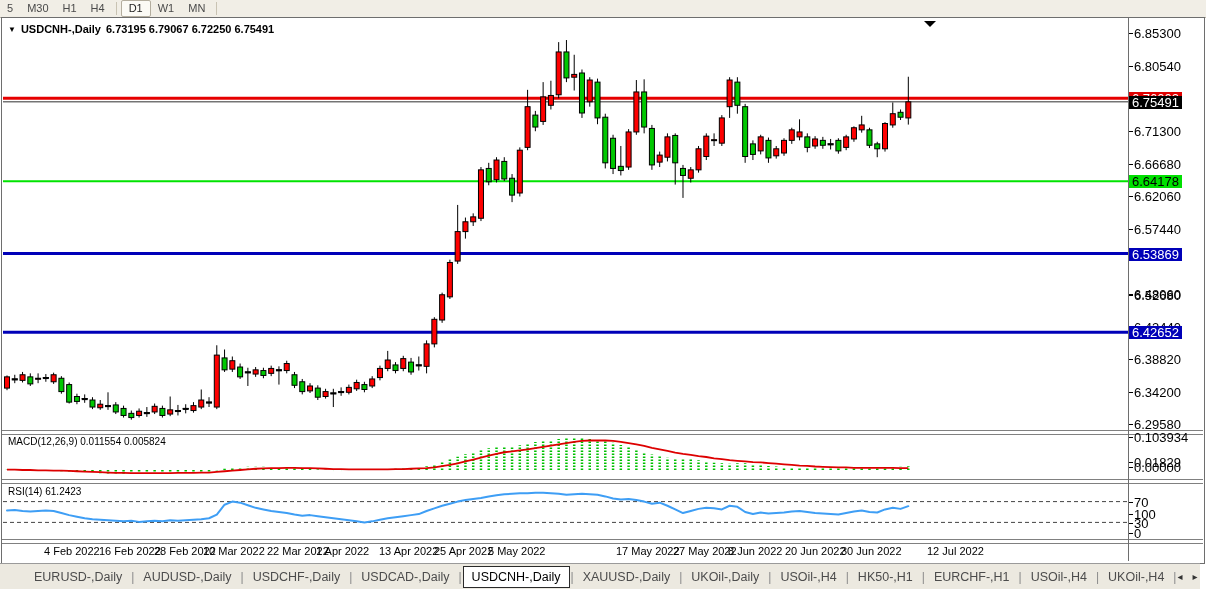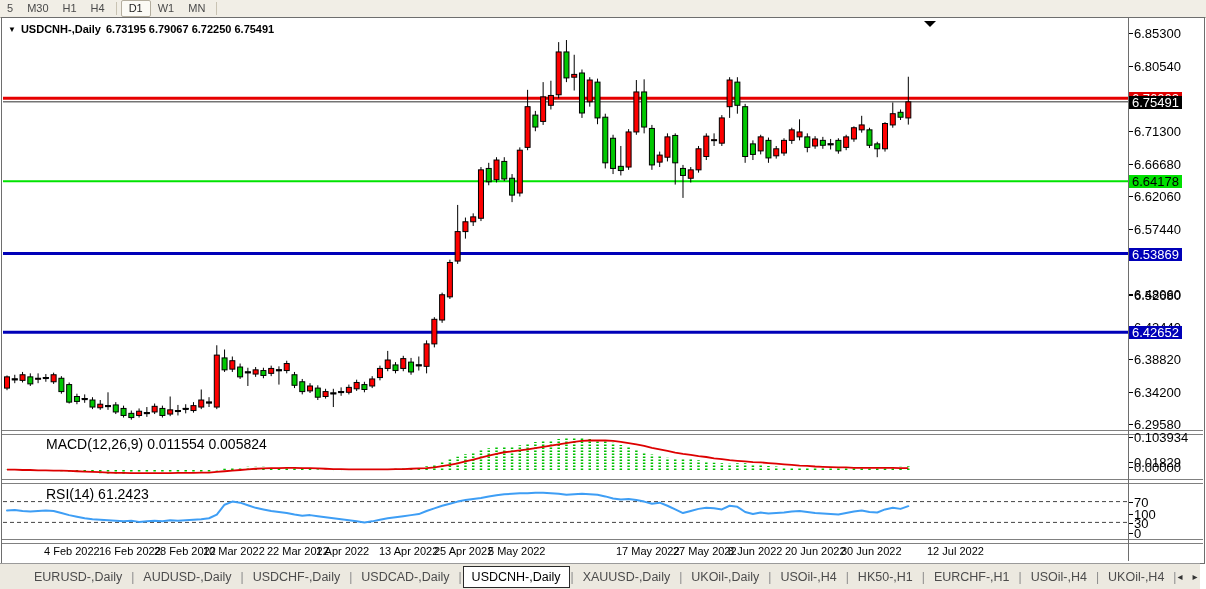--- a/index.html
+++ b/index.html
@@ -16,21 +16,21 @@
   
   .chart-frame{position:absolute;left:1px;top:17px;width:1202px;height:545px;
                border:1px solid #6e6e6e;background:#fff;}
   .axis-vline{position:absolute;left:1128px;top:18px;width:1px;height:543px;background:#6e6e6e;}
   .hdivider{position:absolute;left:2px;width:1201px;height:3px;background:#fff;
             border-top:1px solid #808080;border-bottom:1px solid #808080;}
 
   .chart-title{position:absolute;left:8px;top:23px;font-size:11px;font-weight:bold;color:#000;
                display:flex;align-items:center;gap:5px;white-space:nowrap;}
   .chart-title .tri{font-size:8px;}
-  .ind-label{position:absolute;font-size:14px;color:#000;white-space:nowrap;margin-left:38px;}
+  .ind-label{position:absolute;font-size:10px;color:#000;white-space:nowrap;}
 
   svg{position:absolute;}
 
   
   #price-axis{position:absolute;left:1129px;top:18px;width:76px;height:543px;font-size:13px;color:#000;}
   .ptick{position:absolute;left:5px;height:13px;line-height:13px;white-space:nowrap;}
   .ptick::before{content:"";position:absolute;left:-5px;top:6px;width:4px;height:1px;background:#000;}
   .plabel{position:absolute;left:0;height:13px;line-height:13px;padding:0 3px;white-space:nowrap;}
 
   

